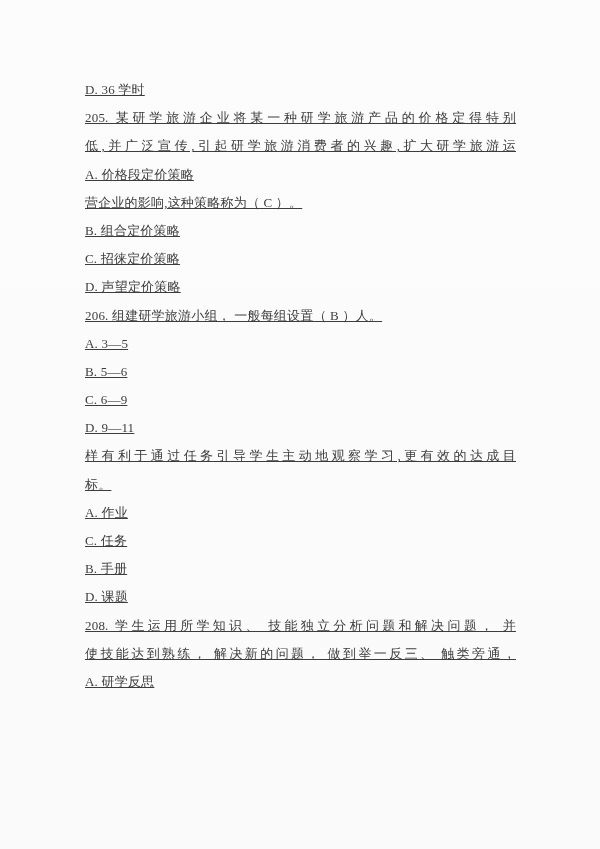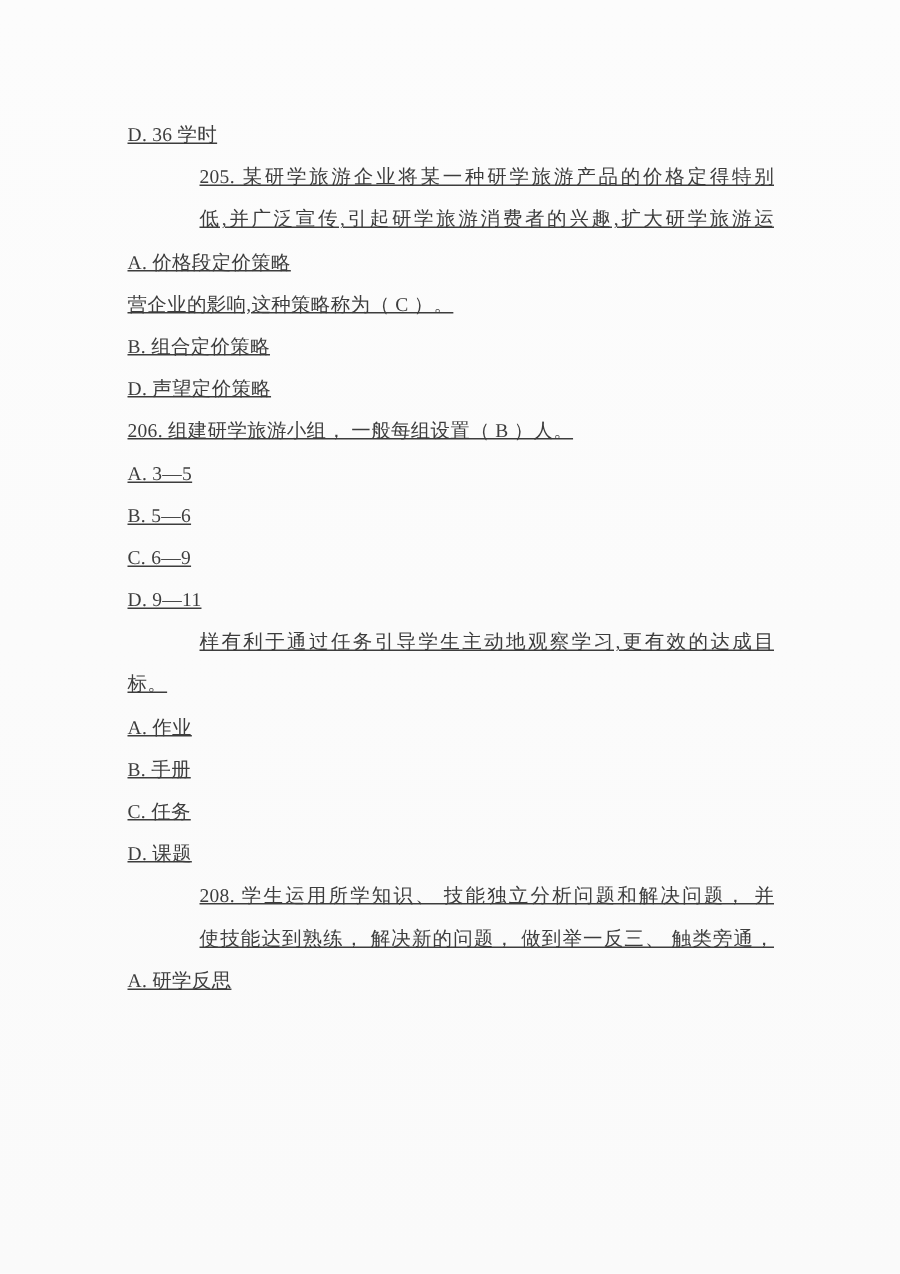--- a/index.html
+++ b/index.html
@@ -29,49 +29,49 @@
     white-space: pre;
     letter-spacing: 0.2px;
     text-rendering: optimizeLegibility;
     text-decoration: underline;
   }
   .line.j {
     white-space: normal;
     text-align: justify;
     text-align-last: justify;
     text-justify: inter-character;
-    margin-left: 48px;
   }
 </style>
 </head>
 <body>
 
 <div class="page">
   <div class="textblock">
 
     <div class="line">D. 36 学时</div>
 
     <div class="line j">205. 某研学旅游企业将某一种研学旅游产品的价格定得特别</div>
     <div class="line j">低,并广泛宣传,引起研学旅游消费者的兴趣,扩大研学旅游运</div>
     <div class="line">A. 价格段定价策略</div>
     <div class="line">营企业的影响,这种策略称为（ C ）。</div>
     <div class="line">B. 组合定价策略</div>
+    <div class="line">C. 招徕定价策略</div>
     <div class="line">D. 声望定价策略</div>
 
     <div class="line">206. 组建研学旅游小组， 一般每组设置（ B ）人。</div>
     <div class="line">A. 3—5</div>
     <div class="line">B. 5—6</div>
     <div class="line">C. 6—9</div>
     <div class="line">D. 9—11</div>
 
     <div class="line j">样有利于通过任务引导学生主动地观察学习,更有效的达成目</div>
     <div class="line">标。</div>
     <div class="line">A. 作业</div>
+    <div class="line">C. 任务</div>
     <div class="line">B. 手册</div>
-    <div class="line">C. 任务</div>
     <div class="line">D. 课题</div>
 
     <div class="line j">208. 学生运用所学知识、 技能独立分析问题和解决问题， 并</div>
     <div class="line j">使技能达到熟练， 解决新的问题， 做到举一反三、 触类旁通，</div>
     <div class="line">A. 研学反思</div>
 
   </div>
 </div>
 
 </body></html>

